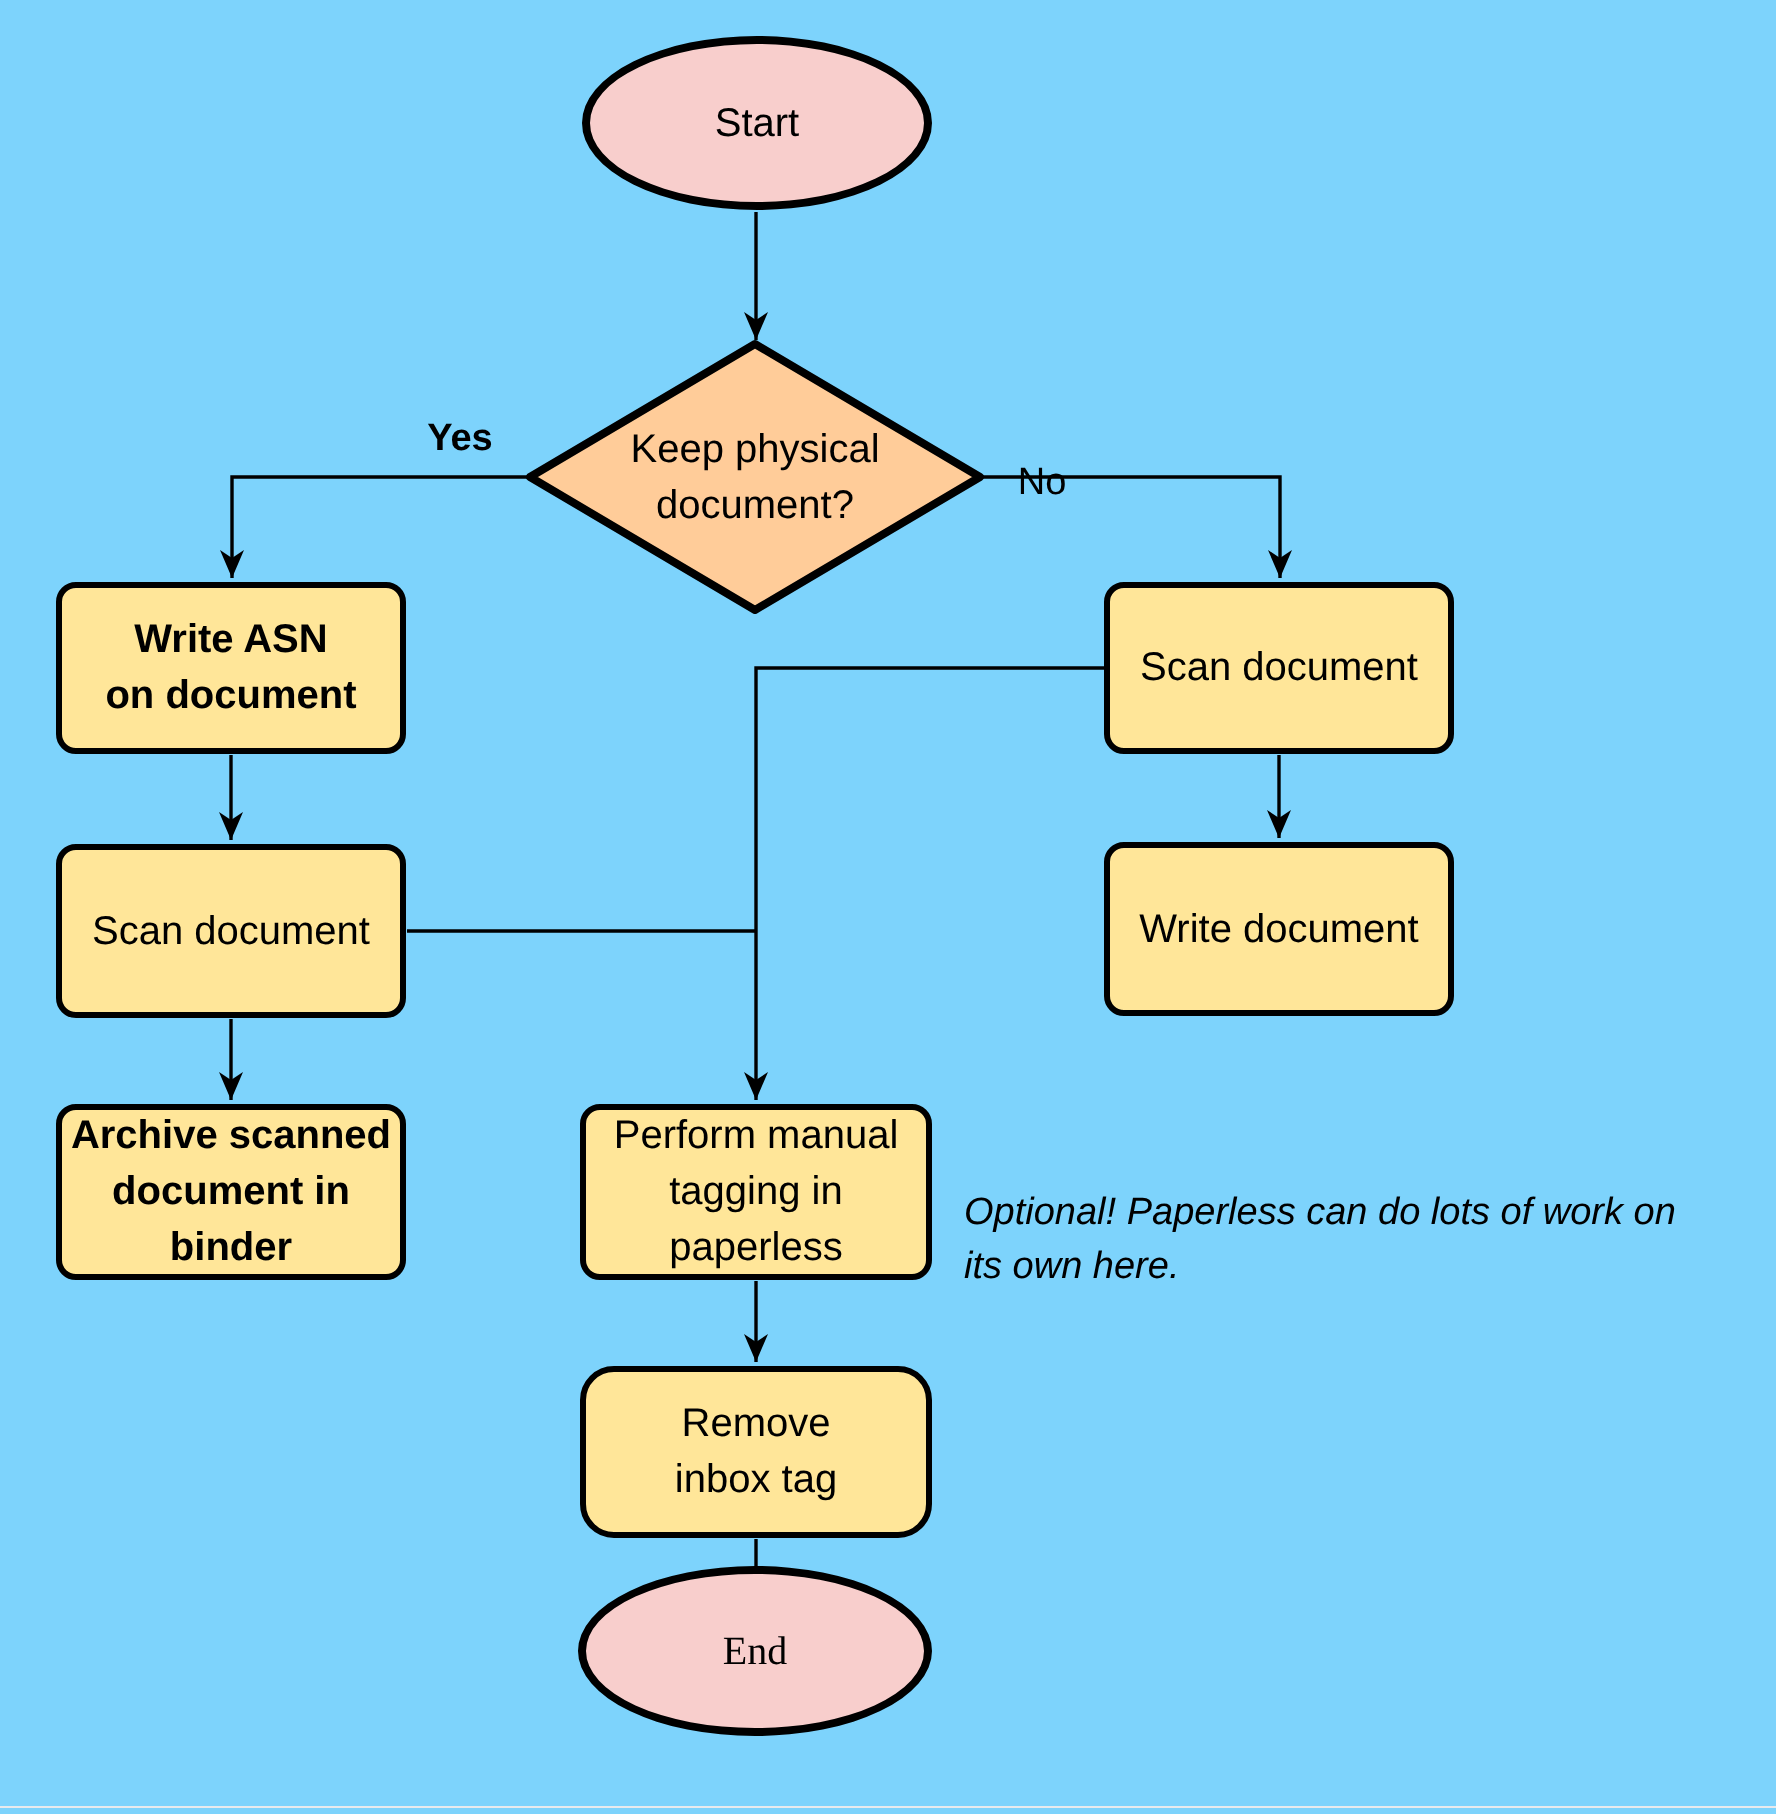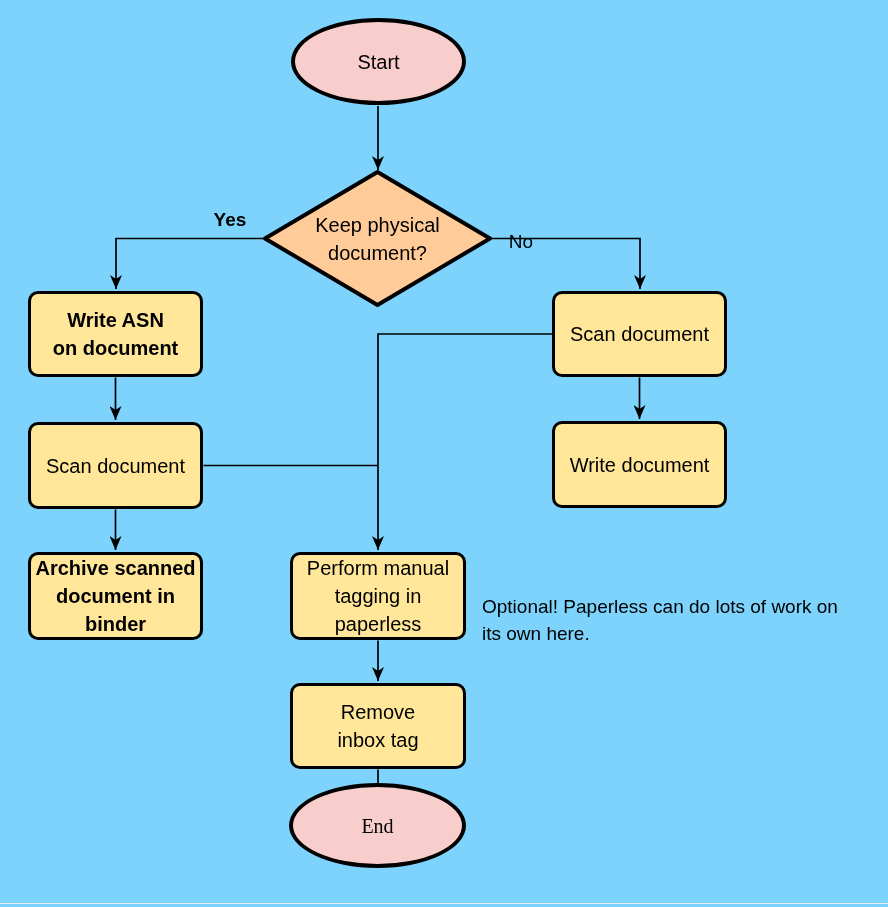--- a/index.html
+++ b/index.html
@@ -47,20 +47,21 @@
   }
   .decision-label { background: transparent; }
   .edge-label {
     position: absolute;
     font-size: 19px;
     text-align: center;
     white-space: nowrap;
   }
   .note {
     position: absolute;
+    font-style: italic;
     font-size: 19px;
     line-height: 27px;
     white-space: pre-line;
   }
   .bottom-rule {
     position: absolute;
     left: 0;
     top: 903px;
     width: 100%;
     height: 1px;
@@ -115,20 +116,20 @@
 document in
 binder</div>
 
   <div class="node process" style="left:290px; top:552px; width:176px; height:88px;">Perform manual
 tagging in
 paperless</div>
 
   <div class="note" style="left:482px; top:593px; width:406px;">Optional! Paperless can do lots of work on
 its own here.</div>
 
-  <div class="node process" style="left:290px; top:683px; width:176px; height:86px;">Remove
+  <div class="node process" style="left:290px; top:683px; width:176px; height:86px;border-radius:17px;">Remove
 inbox tag</div>
 
   <div class="node terminal" style="left:289px; top:783px; width:177px; height:85px;font-family:Liberation Serif, serif;">End</div>
 
   <div class="bottom-rule"></div>
 
 </div>
 
 </body></html>

